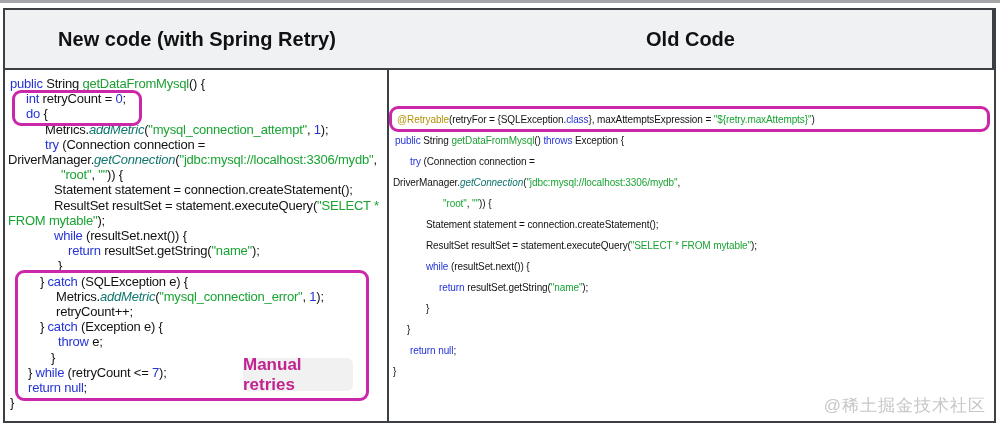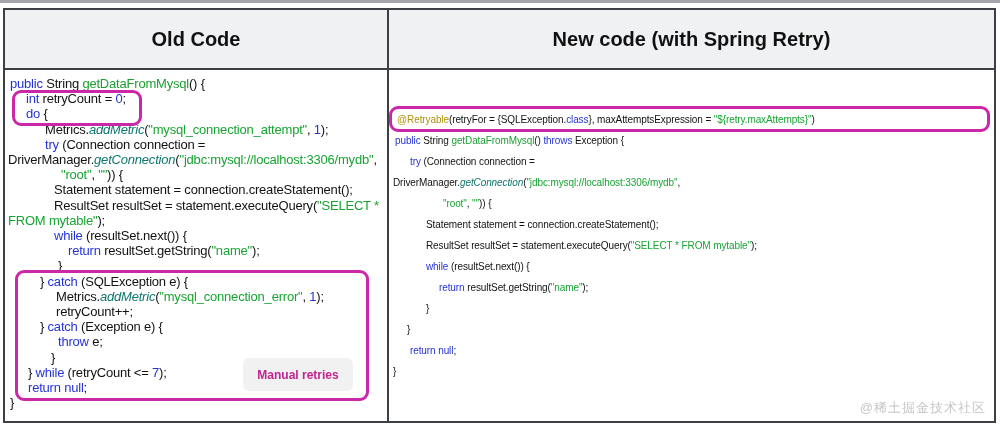--- a/index.html
+++ b/index.html
@@ -31,37 +31,37 @@
   .tk-a  { color:#b3920a; }
 
   .hl-box { position:absolute; border:3px solid #cb28a9; border-radius:9px;
     pointer-events:none; background:transparent; }
   .hl-old-1 { left:7px;  top:20px;  width:130px; height:36px; }
   .hl-old-2 { left:10px; top:200px; width:354px; height:131px; }
   .hl-new-1 { left:0px;  top:36px;  width:601px; height:26px; }
 
   .badge { position:absolute; left:238px; top:288px; width:110px; height:33px;
     background:#f1f1f2; border-radius:6px; display:flex; align-items:center;
-    justify-content:center; font-size:12px; font-weight:bold; color:#c02490; }
+    justify-content:center; font-size:17px; font-weight:bold; color:#c02490; }
 
-  .watermark { position:absolute; right:8px; bottom:4px; font-size:13px;
+  .watermark { position:absolute; right:8px; bottom:4px; font-size:17px;
     color:#c6c6c6; letter-spacing:1px; }
 </style>
 </head>
 <body>
 
 <div class="page">
   <div class="top-strip"></div>
 
   <div class="tbl">
+    <div class="th">
+      <span>New code (with Spring Retry)</span>
+    </div>
     <div class="th th-left">
       <span>Old Code</span>
-    </div>
-    <div class="th">
-      <span>New code (with Spring Retry)</span>
     </div>
 
     <div class="td td-left">
       <div class="code code-old"><div class="code-line" style="padding-left: 2px;"><span class="tk-k">public</span><span class="tk-p"> String </span><span class="tk-m">getDataFromMysql</span><span class="tk-p">() {</span></div><div class="code-line" style="padding-left: 18px;"><span class="tk-k">int</span><span class="tk-p"> retryCount = </span><span class="tk-n">0</span><span class="tk-p">;</span></div><div class="code-line" style="padding-left: 18px;"><span class="tk-k">do</span><span class="tk-p"> {</span></div><div class="code-line" style="padding-left: 37px;"><span class="tk-p">Metrics.</span><span class="tk-mi">addMetric</span><span class="tk-p">(</span><span class="tk-s">"mysql_connection_attempt"</span><span class="tk-p">, </span><span class="tk-n">1</span><span class="tk-p">);</span></div><div class="code-line" style="padding-left: 37px;"><span class="tk-k">try</span><span class="tk-p"> (Connection connection =</span></div><div class="code-line" style="padding-left: 0px;"><span class="tk-p">DriverManager.</span><span class="tk-mi">getConnection</span><span class="tk-p">(</span><span class="tk-s">"jdbc:mysql://localhost:3306/mydb"</span><span class="tk-p">,</span></div><div class="code-line" style="padding-left: 53px;"><span class="tk-s">"root"</span><span class="tk-p">, </span><span class="tk-s">""</span><span class="tk-p">)) {</span></div><div class="code-line" style="padding-left: 46px;"><span class="tk-p">Statement statement = connection.createStatement();</span></div><div class="code-line" style="padding-left: 46px;"><span class="tk-p">ResultSet resultSet = statement.executeQuery(</span><span class="tk-s">"SELECT *</span></div><div class="code-line" style="padding-left: 0px;"><span class="tk-s">FROM mytable"</span><span class="tk-p">);</span></div><div class="code-line" style="padding-left: 46px;"><span class="tk-k">while</span><span class="tk-p"> (resultSet.next()) {</span></div><div class="code-line" style="padding-left: 60px;"><span class="tk-k">return</span><span class="tk-p"> resultSet.getString(</span><span class="tk-s">"name"</span><span class="tk-p">);</span></div><div class="code-line" style="padding-left: 50px;"><span class="tk-p">}</span></div><div class="code-line" style="padding-left: 32px;"><span class="tk-p">} </span><span class="tk-k">catch</span><span class="tk-p"> (SQLException e) {</span></div><div class="code-line" style="padding-left: 48px;"><span class="tk-p">Metrics.</span><span class="tk-mi">addMetric</span><span class="tk-p">(</span><span class="tk-s">"mysql_connection_error"</span><span class="tk-p">, </span><span class="tk-n">1</span><span class="tk-p">);</span></div><div class="code-line" style="padding-left: 48px;"><span class="tk-p">retryCount++;</span></div><div class="code-line" style="padding-left: 32px;"><span class="tk-p">} </span><span class="tk-k">catch</span><span class="tk-p"> (Exception e) {</span></div><div class="code-line" style="padding-left: 50px;"><span class="tk-k">throw</span><span class="tk-p"> e;</span></div><div class="code-line" style="padding-left: 43px;"><span class="tk-p">}</span></div><div class="code-line" style="padding-left: 20px;"><span class="tk-p">} </span><span class="tk-k">while</span><span class="tk-p"> (retryCount &lt;= </span><span class="tk-n">7</span><span class="tk-p">);</span></div><div class="code-line" style="padding-left: 20px;"><span class="tk-k">return null</span><span class="tk-p">;</span></div><div class="code-line" style="padding-left: 2px;"><span class="tk-p">}</span></div></div>
       <div class="hl-box hl-old-1"></div>
       <div class="hl-box hl-old-2"></div>
       <div class="badge">Manual retries</div>
     </div>
 
     <div class="td">

